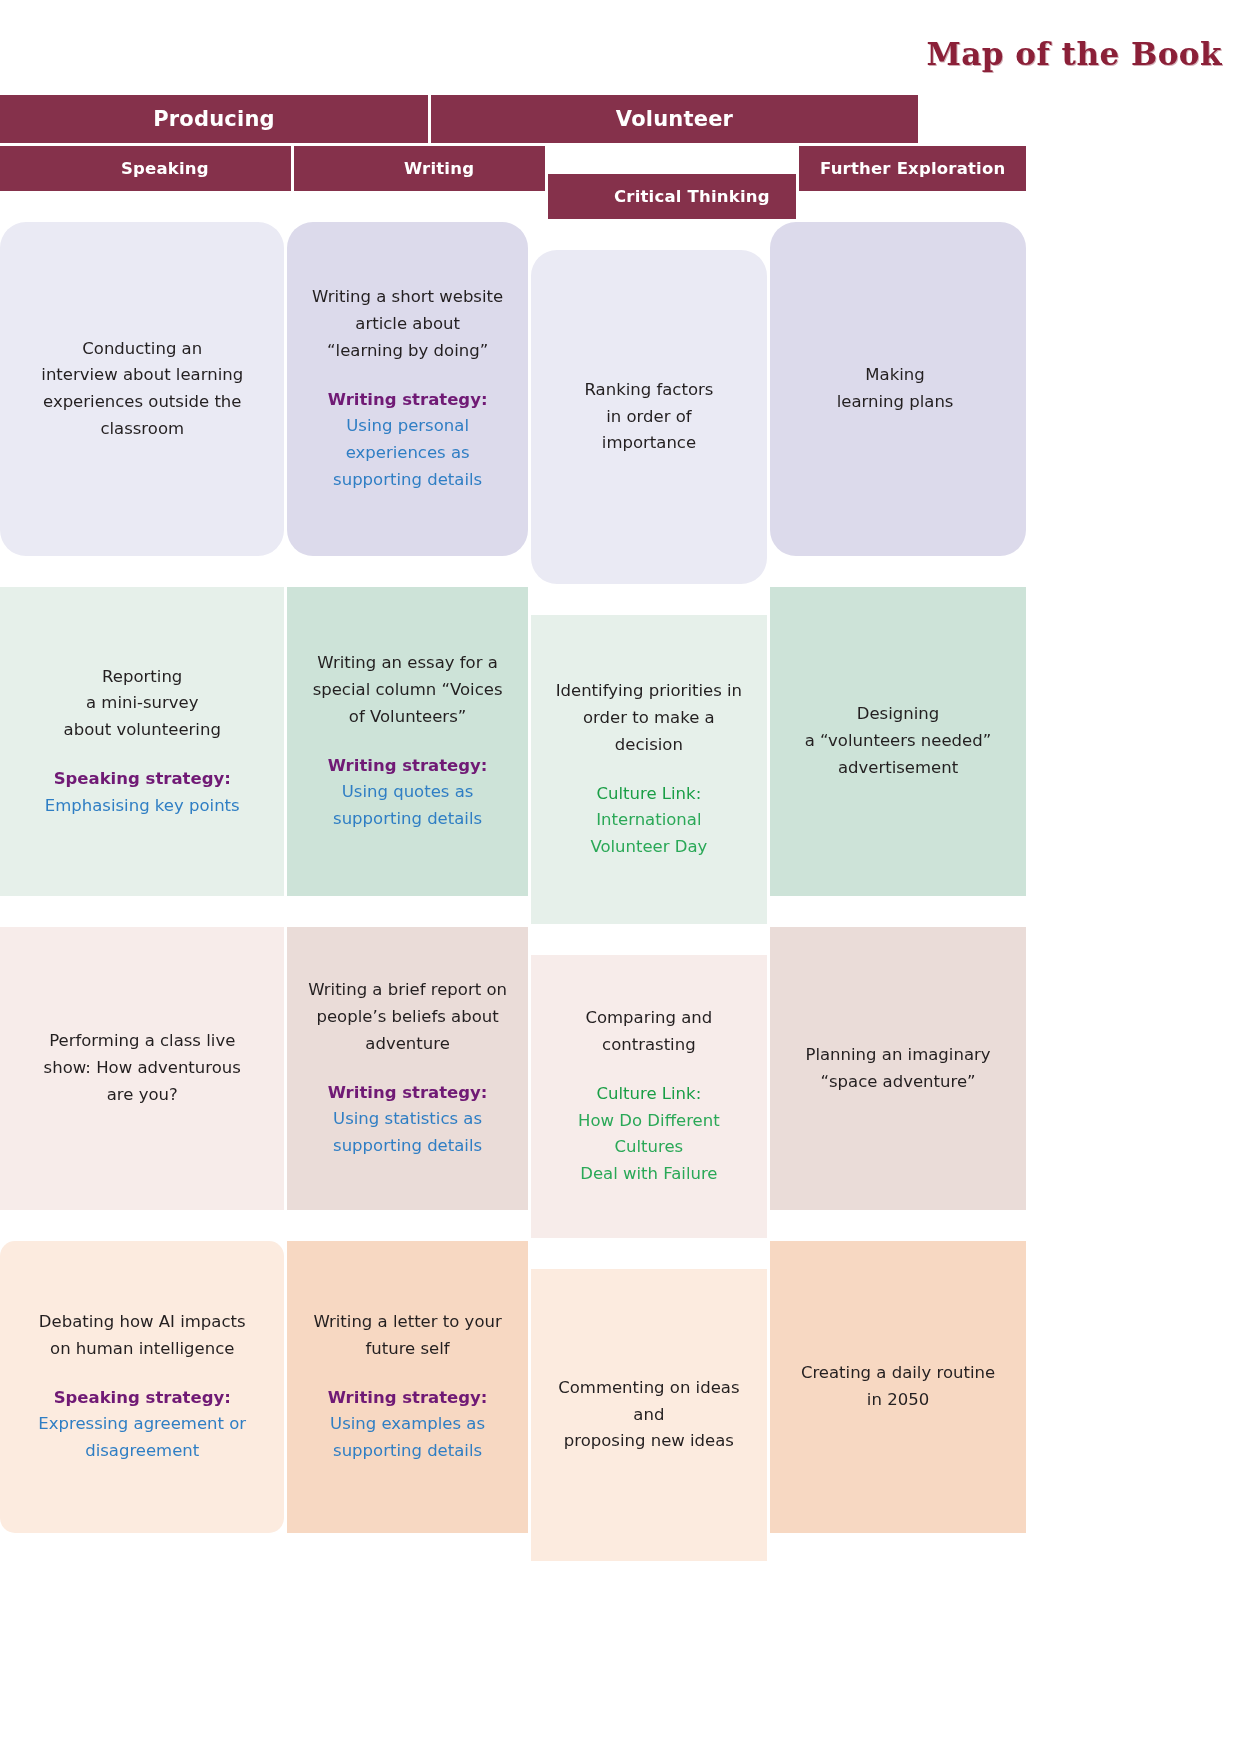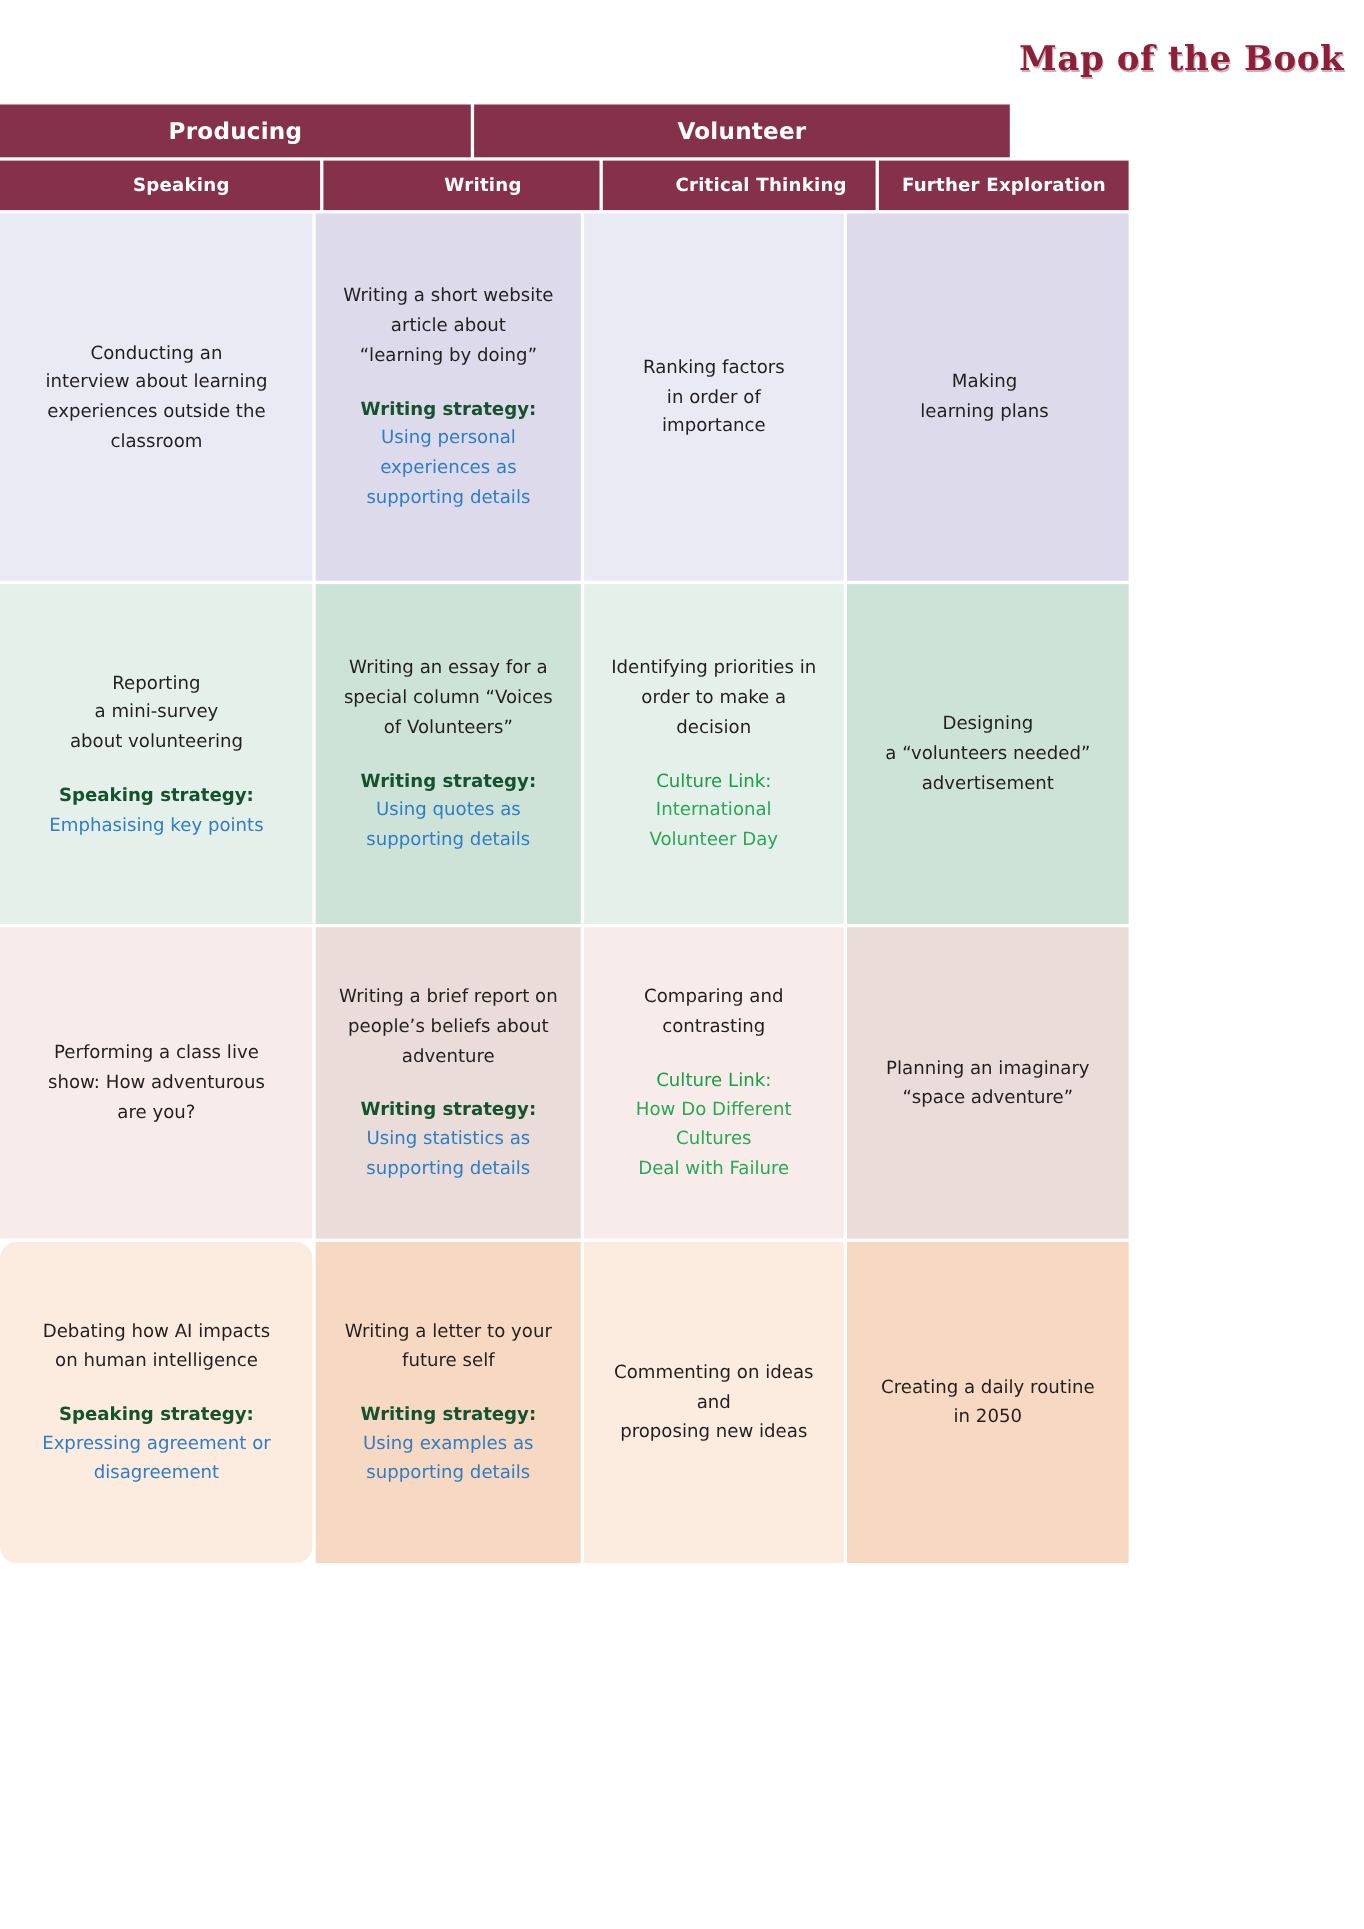--- a/index.html
+++ b/index.html
@@ -69,21 +69,21 @@
     display: flex;
     align-items: center;
     justify-content: center;
     letter-spacing: 0.2px;
     text-align: center;
   }
 
   
   .c0 { width: 289px; }
   .c1 { width: 244px; }
-  .c2 { width: 240px; }
+  .c2 { width: 240px; margin-top: 28px; }
   .c3 { width: 260px; }
   .gap3 { margin-right: 3px; padding-left: 39px; }
 
   
   .body-row { margin-bottom: 3px; }
   .cell {
     box-sizing: border-box;
     padding: 14px 16px;
     display: flex;
     flex-direction: column;
@@ -91,21 +91,21 @@
     justify-content: center;
     text-align: center;
     font-size: 16.5px;
     line-height: 1.62;
     color: #231f20;
   }
   .cell p { margin: 0; }
   .cell .blk { margin-top: 22px; }
 
   
-  .r0 .cell { height: 334px; }
+  .r0 .cell { height: 334px; border-radius: 26px; }
   .r1 .cell { height: 309px; }
   .r2 .cell { height: 283px; }
   .r3 .cell { height: 292px; }
 
   
   .r0 .c0 { background: #eaeaf4; }
   .r0 .c1 { background: #dcdaeb; }
   .r0 .c2 { background: #eaeaf4; }
   .r0 .c3 { background: #dcdaeb; padding-left: 10px; }
 
@@ -119,21 +119,21 @@
   .r2 .c2 { background: #f7ecea; }
   .r2 .c3 { background: #eadcd8; }
 
   .r3 .c0 { background: #fcebdf; border-radius: 15px; }
   .r3 .c1 { background: #f7d8c2; }
   .r3 .c2 { background: #fcebdf; }
   .r3 .c3 { background: #f7d8c2; }
 
   
   .strategy-label {
-    color: #14532d;
+    color: #701a75;
     font-weight: 700;
   }
   .strategy-text {
     color: #2f7ec4;
   }
   .culture-label {
     color: #1a9e46;
     font-weight: 400;
   }
   .culture-text {

